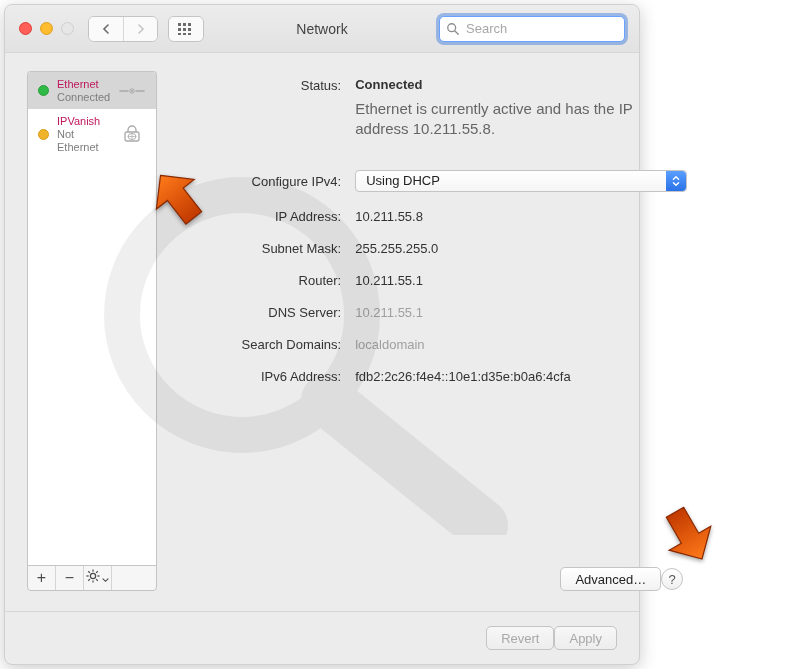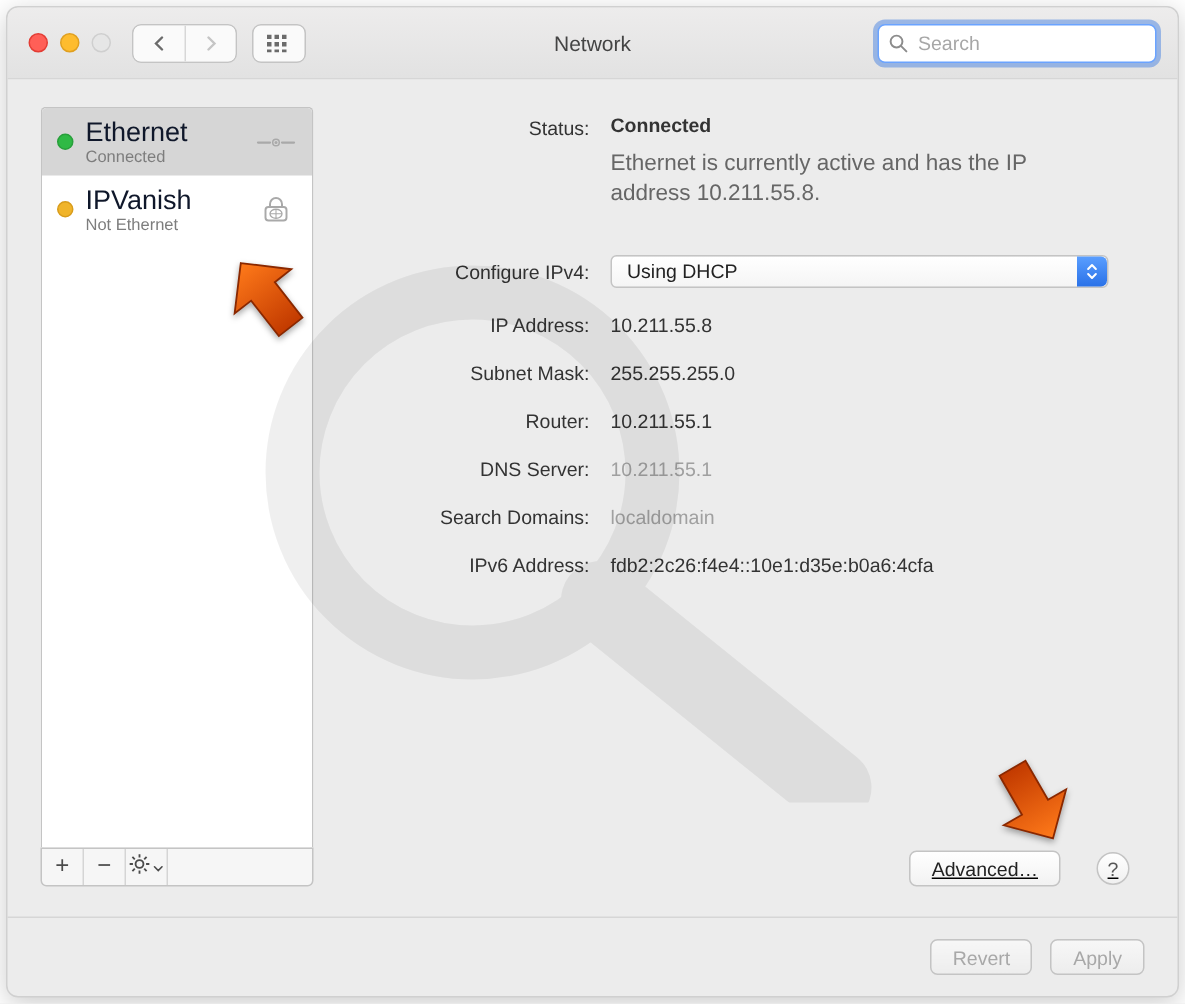--- a/index.html
+++ b/index.html
@@ -1,18 +1,18 @@
 <!DOCTYPE html>
 <html><head>
 <meta charset="utf-8">
 <style>
   * { box-sizing: border-box; margin: 0; padding: 0; font-family: -apple-system, "Helvetica Neue", Helvetica, Arial, sans-serif; }
   body { background: #fff; width: 790px; height: 669px; overflow: hidden; position: relative; }
   .window {
-    position: absolute; left: 4px; top: 4px; width: 782px; height: 661px;
+    position: absolute; left: 4px; top: 4px; width: 636px; height: 661px;
     background: #ececec;
     border: 1px solid #d0d0d0; border-radius: 8px;
     box-shadow: 0 4px 18px rgba(0,0,0,0.2);
     display: flex; flex-direction: column;
   }
   
   .titlebar {
     height: 48px; display: flex; align-items: center; padding: 0 14px;
     border-bottom: 1px solid #d6d6d6;
     background: linear-gradient(#edecec, #e2e2e2);
@@ -76,21 +76,21 @@
   }
   .sb-item {
     display: flex; align-items: center; padding: 6px 10px 6px 10px;
     gap: 8px;
   }
   .sb-item.selected { background: #d6d6d6; }
   .sb-status { width: 11px; height: 11px; border-radius: 50%; flex-shrink: 0; }
   .sb-green { background: #2fb945; border: 1px solid #28a03b; }
   .sb-yellow { background: #f0b42a; border: 1px solid #d89c1b; }
   .sb-info { flex: 1; display: flex; flex-direction: column; line-height: 1.15; }
-  .sb-name { font-size: 18px; color: #0f172a; }
+  .sb-name { font-size: 11px; color: #be185d; }
   .sb-sub  { font-size: 11px; color: #7d7d7d; }
   .sb-ifaceicon { width: 28px; height: 18px; display: flex; align-items: center; justify-content: center; color: #a9a9a9; }
   .sidebar-foot {
     height: 26px; background: #f6f6f6; border: 1px solid #c4c4c4;
     border-radius: 0 0 4px 4px; display: flex;
   }
   .sf-btn {
     width: 28px; display:flex; align-items:center; justify-content:center;
     border-right: 1px solid #d5d5d5; font-size: 16px; color: #4b4b4b; background:none; border-top:none; border-bottom:none; border-left:none;
   }
@@ -104,36 +104,36 @@
   .fld-val.dim { color: #a0a0a0; }
   .fld-val.bold { font-weight: 600; }
   .status-desc { font-size: 15px; color: #666; line-height: 1.35; margin-top: 6px; max-width: 300px; }
   .select-ipv4 {
     height: 22px; border-radius: 4px;
     background: linear-gradient(#ffffff,#f5f5f5); border: 1px solid #c4c4c4;
     position: relative; display: flex; align-items: center; padding: 0 26px 0 10px;
     font-size: 13px; color: #222; width: 332px;
   }
 
-  .adv-row { margin-top: auto; display: flex; justify-content: flex-end; align-items: center; gap: 24px; padding: 10px 4px 0 0; text-decoration: underline; }
+  .adv-row { margin-top: auto; display: flex; justify-content: flex-end; align-items: center; gap: 0; padding: 10px 4px 0 0; }
   .btn {
     height: 24px; padding: 0 14px; border-radius: 5px;
     border: 1px solid #c4c4c4; background: linear-gradient(#ffffff,#f2f2f2);
     font-size: 13px; color: #222;
   }
   .btn.disabled { color: #a8a8a8; background: linear-gradient(#f7f7f7,#ededed); }
   .help-btn {
     width: 22px; height: 22px; border-radius: 50%;
     border: 1px solid #c4c4c4; background: linear-gradient(#ffffff,#f0f0f0);
     font-size: 13px; color: #555; display:flex; align-items:center; justify-content:center;
   }
 
   .bottom-bar {
     border-top: 1px solid #d6d6d6; padding: 14px 22px;
-    display: flex; gap: 12px; justify-content: flex-end;
+    display: flex; justify-content: flex-end;
   }
 
   
   .arrow {
     position: absolute; width: 64px; height: 64px; pointer-events: none;
     filter: drop-shadow(0 2px 2px rgba(0,0,0,0.35));
   }
   .arrow svg { width: 100%; height: 100%; }
 
   

